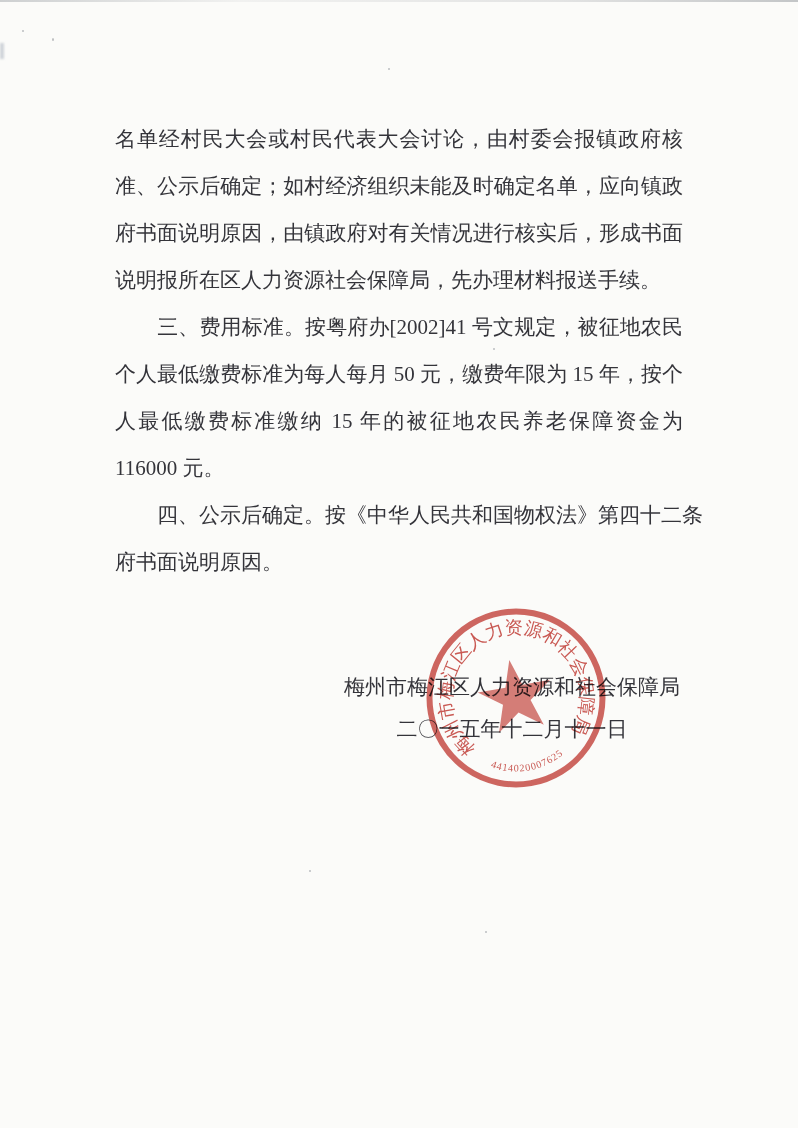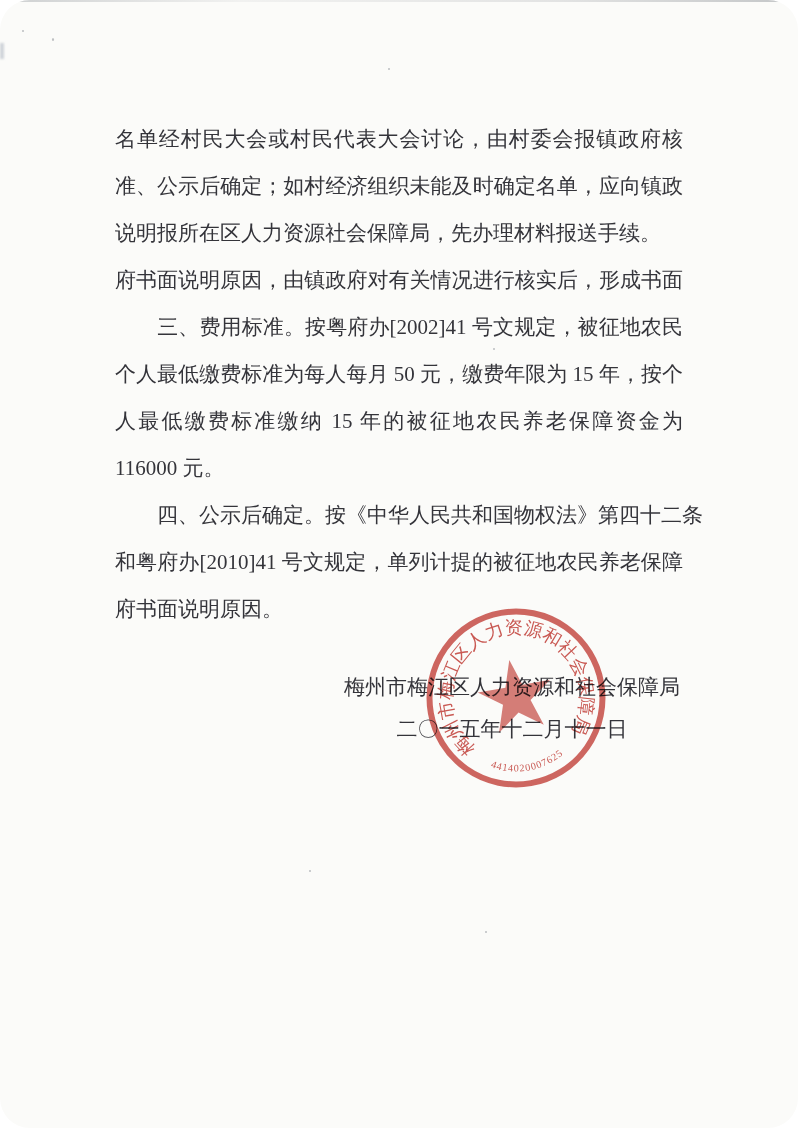--- a/index.html
+++ b/index.html
@@ -7,21 +7,20 @@
     width: 798px; height: 1128px;
     background: #ffffff;
     overflow: hidden;
     font-family: "Liberation Serif", "DejaVu Serif", serif;
   }
   .page {
     position: absolute; inset: 0;
     background: #fbfbf9;
     color: #34343a;
     overflow: hidden;
-    border-radius: 30px;
   }
   
   .artifact-top {
     position: absolute; top: 0; left: 0; width: 100%; height: 2px;
     background: linear-gradient(90deg,
       rgba(150,155,160,.45), rgba(195,197,200,.18) 30%,
       rgba(175,177,181,.32) 70%, rgba(140,145,150,.5));
   }
   .smudge {
     position: absolute; left: 0; top: 43px; width: 4px; height: 16px;
@@ -70,32 +69,31 @@
   <div class="speck" style="left:52px; top:38px; width:2px; height:3px;"></div>
   <div class="speck" style="left:388px; top:68px; width:2px; height:2px;"></div>
   <div class="speck" style="left:493px; top:348px; width:2px; height:2px;"></div>
   <div class="speck" style="left:309px; top:870px; width:2px; height:2px;"></div>
   <div class="speck" style="left:485px; top:931px; width:2px; height:2px;"></div>
 
   <div class="doc-body">
       <div class="para">
         <div class="line">名单经村民大会或村民代表大会讨论，由村委会报镇政府核</div>
         <div class="line">准、公示后确定；如村经济组织未能及时确定名单，应向镇政</div>
+        <div class="line">府书面说明原因，由镇政府对有关情况进行核实后，形成书面</div>
         <div class="line last">说明报所在区人力资源社会保障局，先办理材料报送手续。</div>
-        <div class="line">府书面说明原因，由镇政府对有关情况进行核实后，形成书面</div>
       </div>
       <div class="para">
         <div class="line">　　三、费用标准。按粤府办[2002]41 号文规定，被征地农民</div>
         <div class="line">个人最低缴费标准为每人每月 50 元，缴费年限为 15 年，按个</div>
         <div class="line">人最低缴费标准缴纳 15 年的被征地农民养老保障资金为</div>
         <div class="line last">116000 元。</div>
       </div>
       <div class="para">
         <div class="line">　　四、公示后确定。按《中华人民共和国物权法》第四十二条</div>
-        <div class="line">和粤府办[2010]41 号文规定，单列计提的被征地农民养老保障</div>
         <div class="line last">府书面说明原因。</div>
       </div>
     </div>
 
   <div class="signature">
     <div class="sig-line">梅州市梅江区人力资源和社会保障局</div>
     <div class="sig-line">二〇一五年十二月十一日</div>
   </div>
 
   <svg class="seal" viewBox="0 0 200 200">

